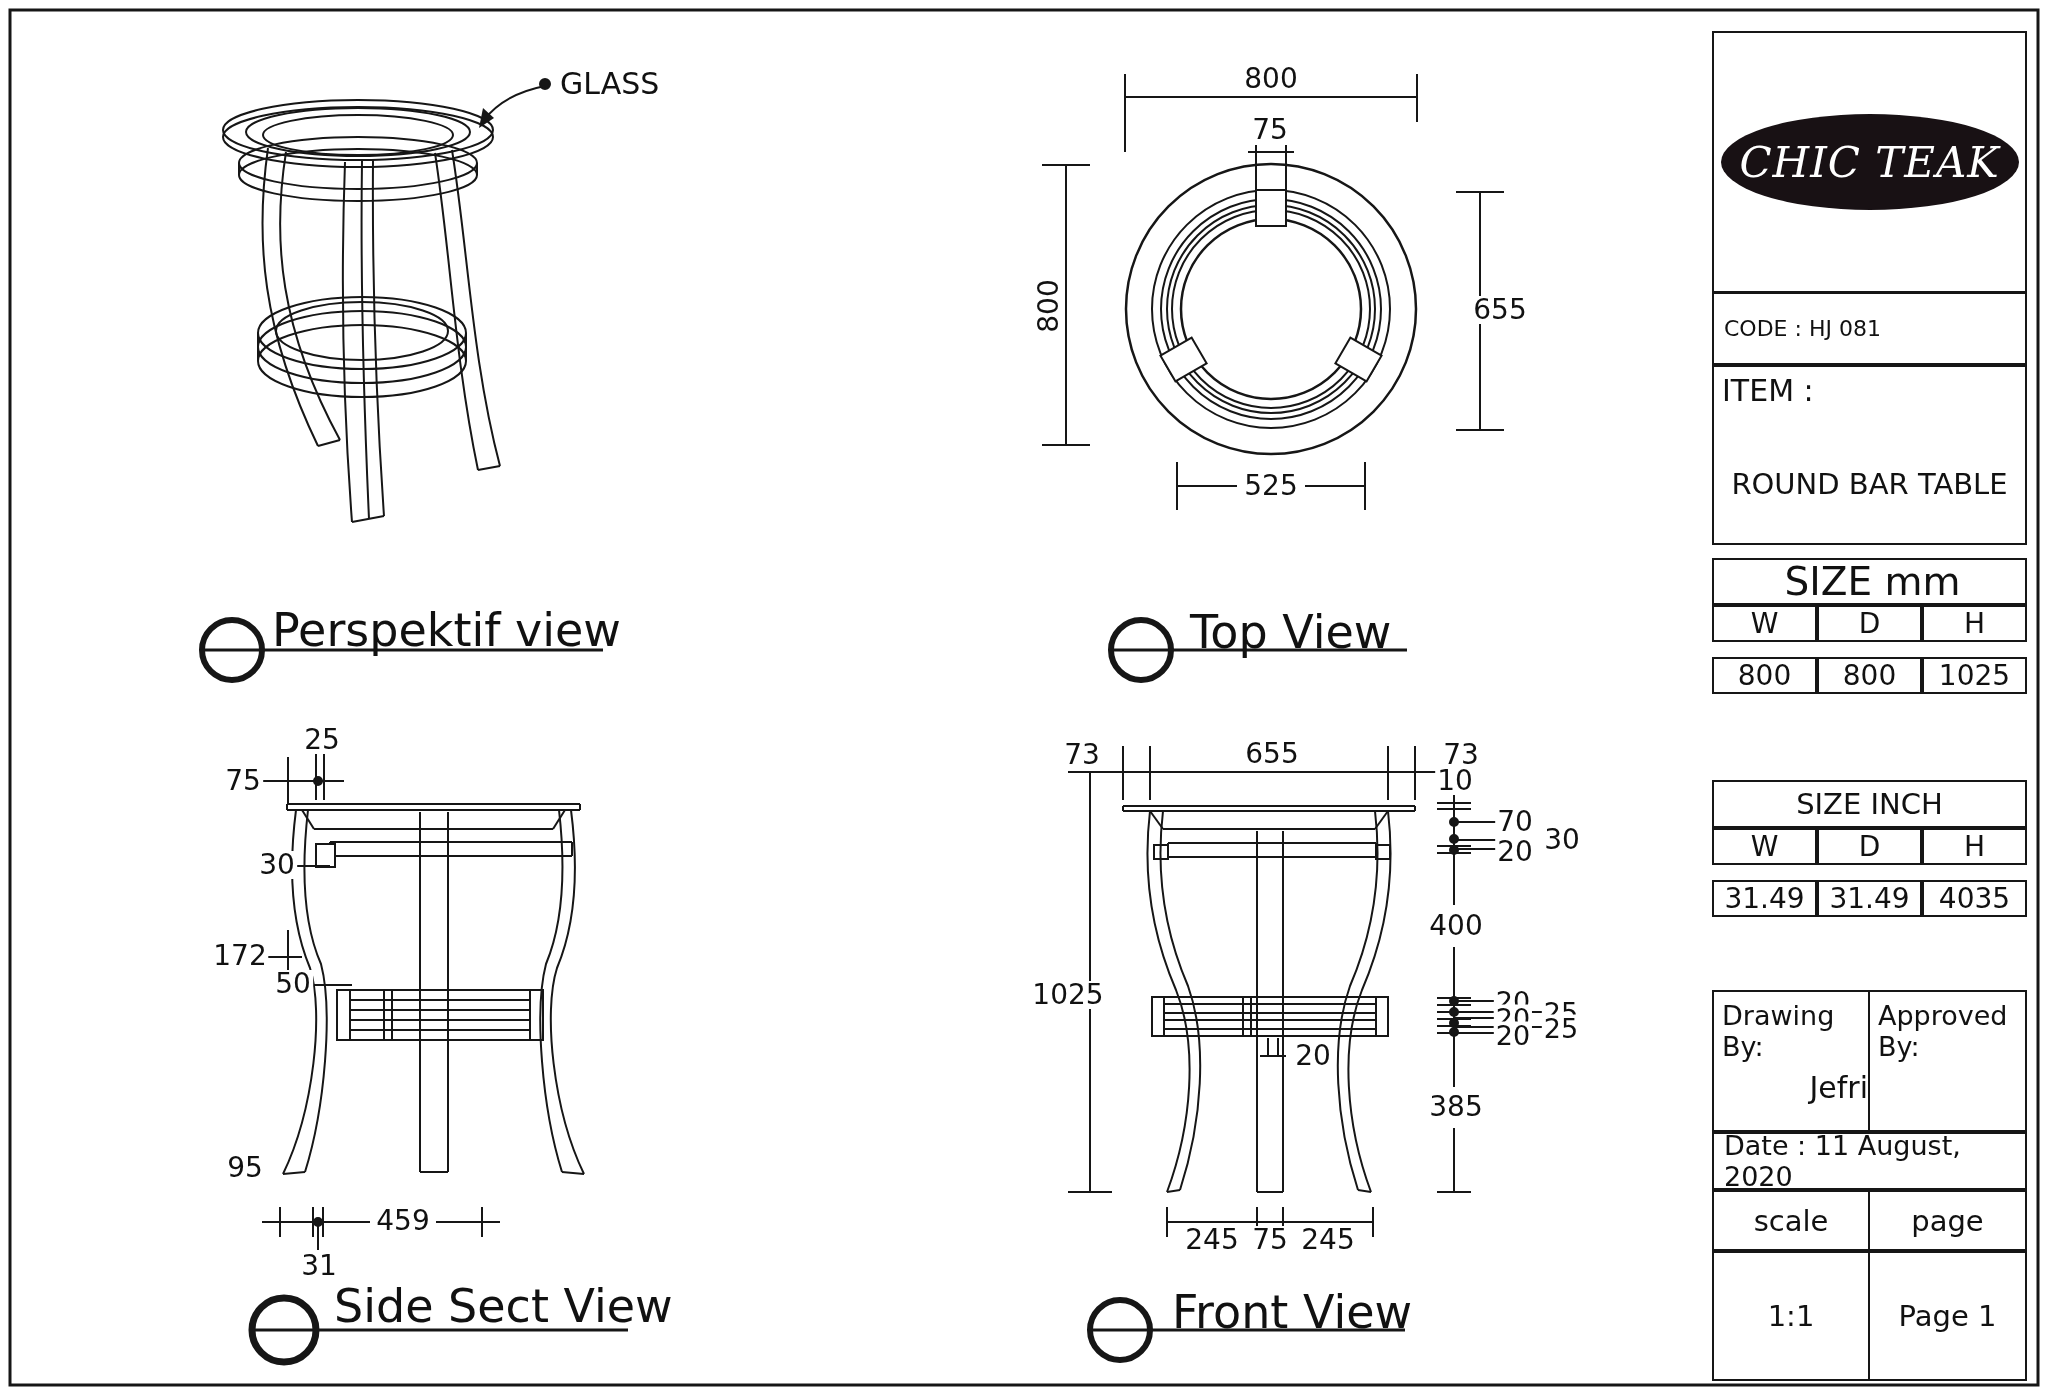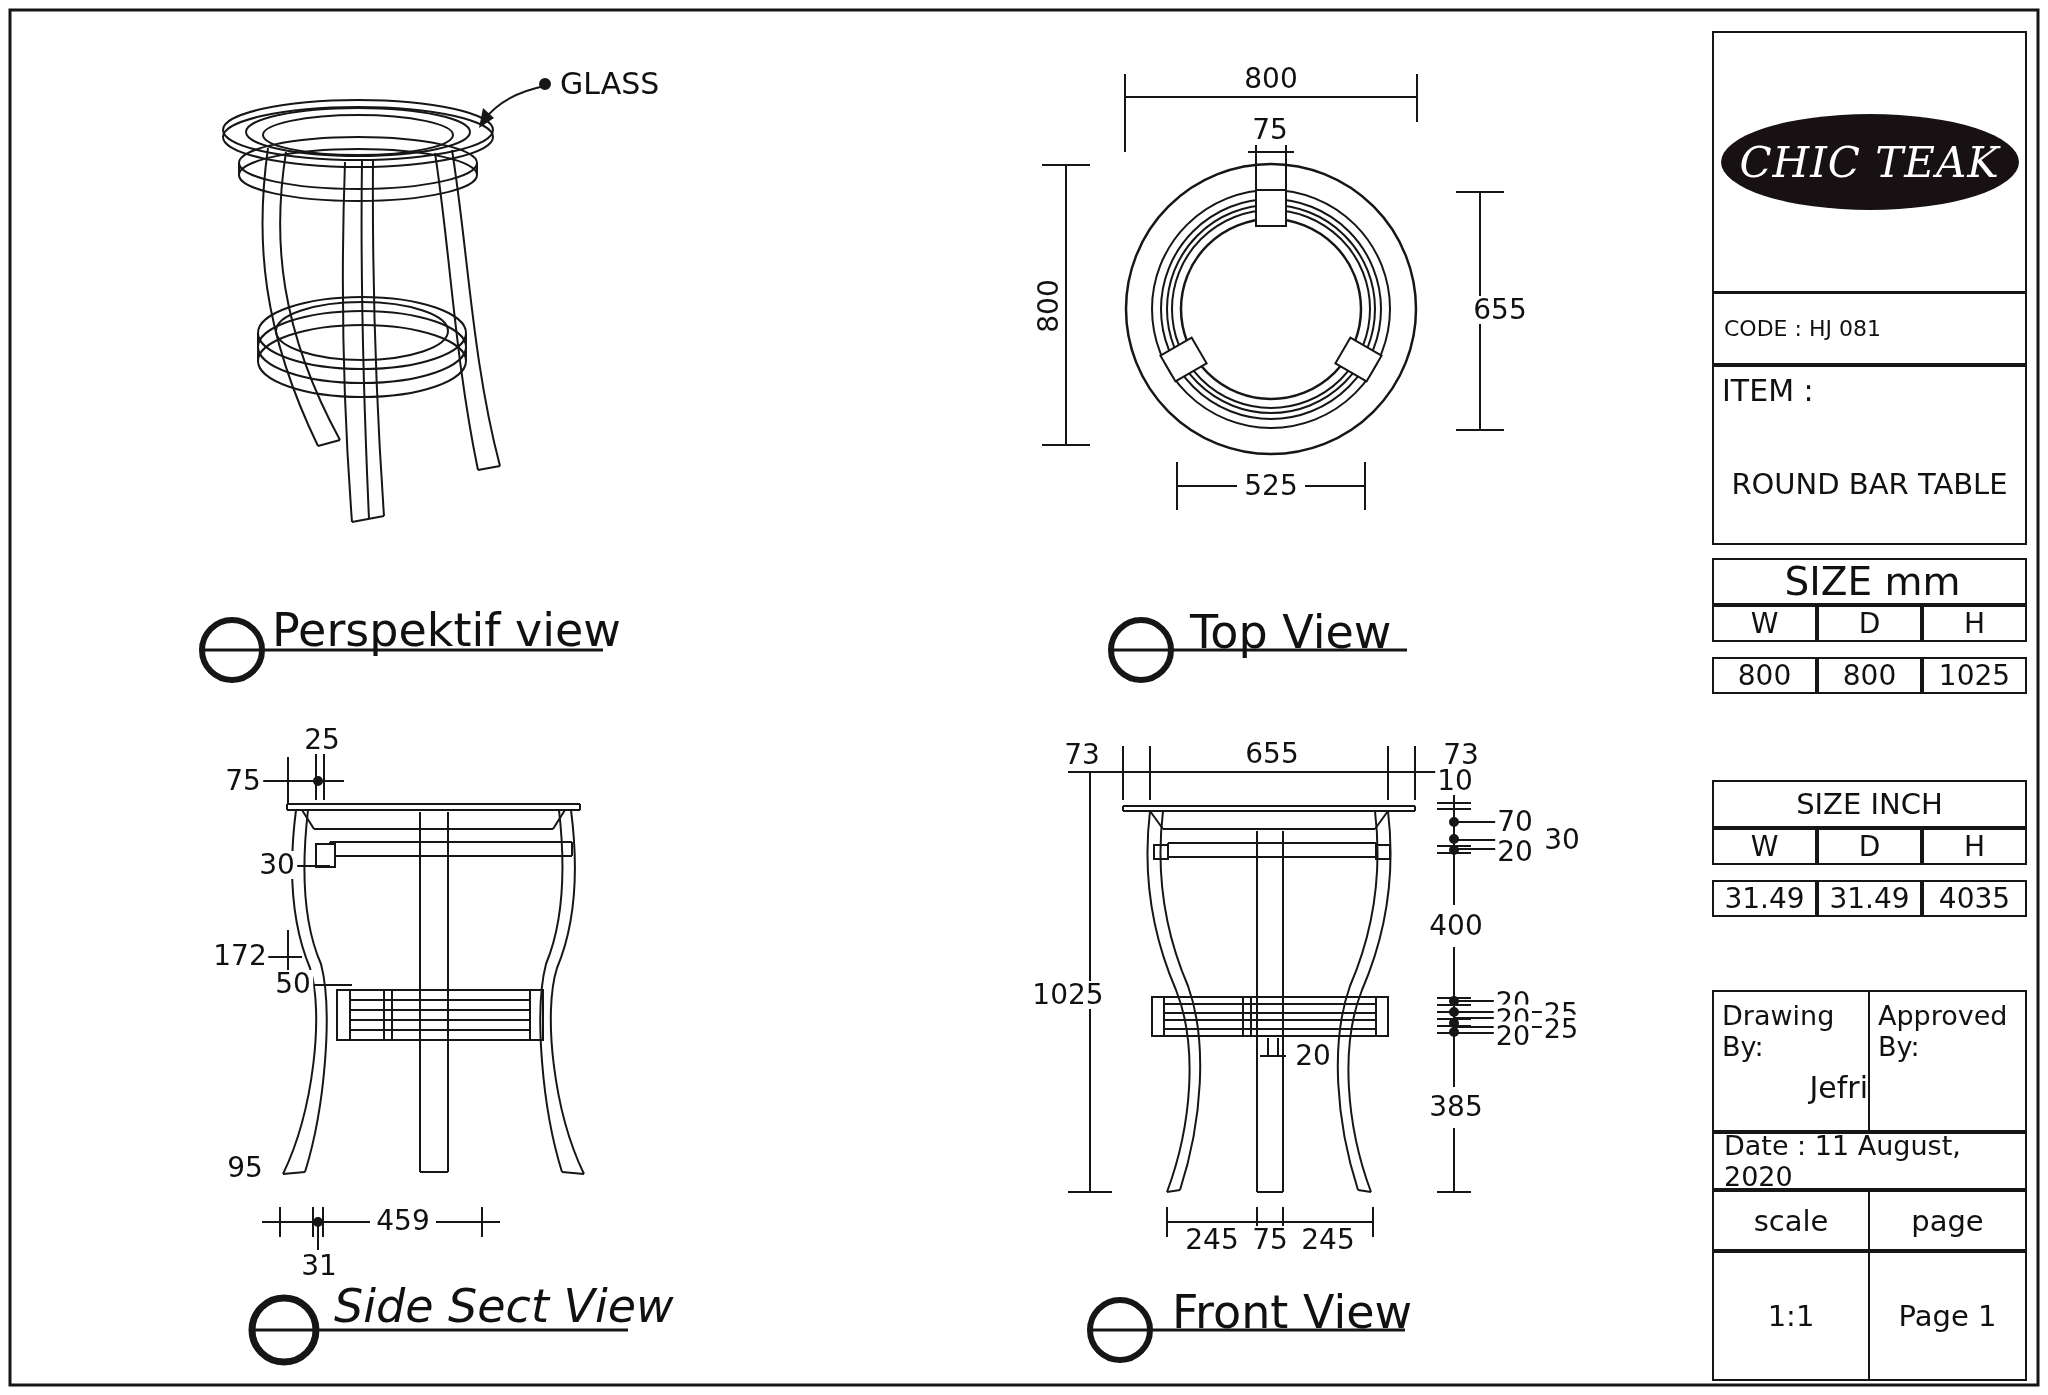--- a/index.html
+++ b/index.html
@@ -309,21 +309,21 @@
       <circle cx="284" cy="1330" r="32" stroke-width="7"></circle>
       <line x1="1090" y1="1330" x2="1405" y2="1330"></line>
       <circle cx="1120" cy="1330" r="30" stroke-width="6"></circle>
     </g>
   </svg>
 
   <span class="anno" style="left:560px;top:84px;">GLASS</span>
 
   <span class="vtitle" style="left:272px;top:630px;">Perspektif view</span>
   <span class="vtitle" style="left:1190px;top:632px;">Top View</span>
-  <span class="vtitle" style="left:334px;top:1306px;font-style:italic;">Side Sect View</span>
+  <span class="vtitle" style="left:334px;top:1306px;">Side Sect View</span>
   <span class="vtitle" style="left:1172px;top:1312px;">Front View</span>
 
   <span class="dim" style="left:1271px;top:79px;">800</span>
   <span class="dim" style="left:1270px;top:130px;">75</span>
   <span class="dim rot" style="left:1049px;top:306px;">800</span>
   <span class="dim" style="left:1500px;top:310px;">655</span>
   <span class="dim" style="left:1271px;top:486px;">525</span>
 
   <span class="dim" style="left:322px;top:740px;">25</span>
   <span class="dim" style="left:243px;top:781px;">75</span>

